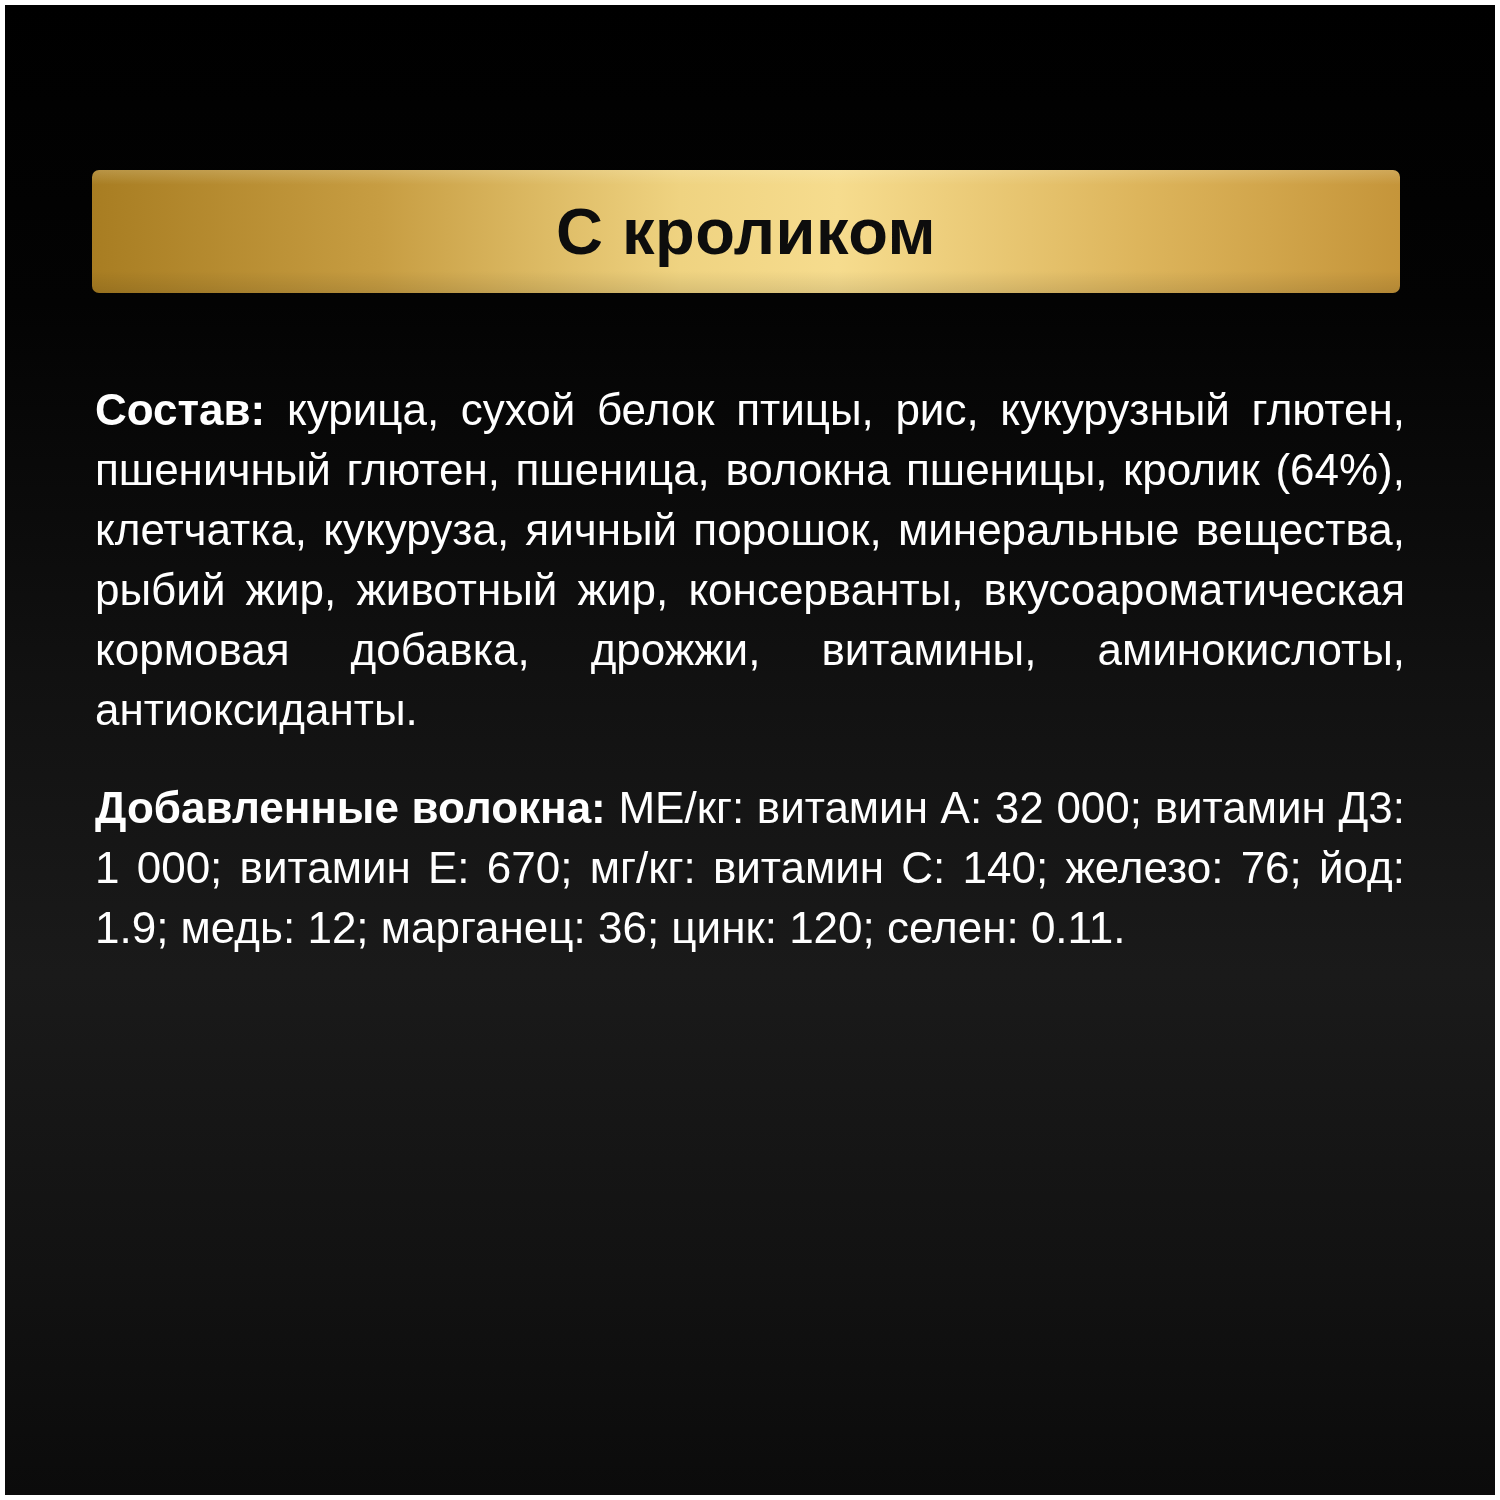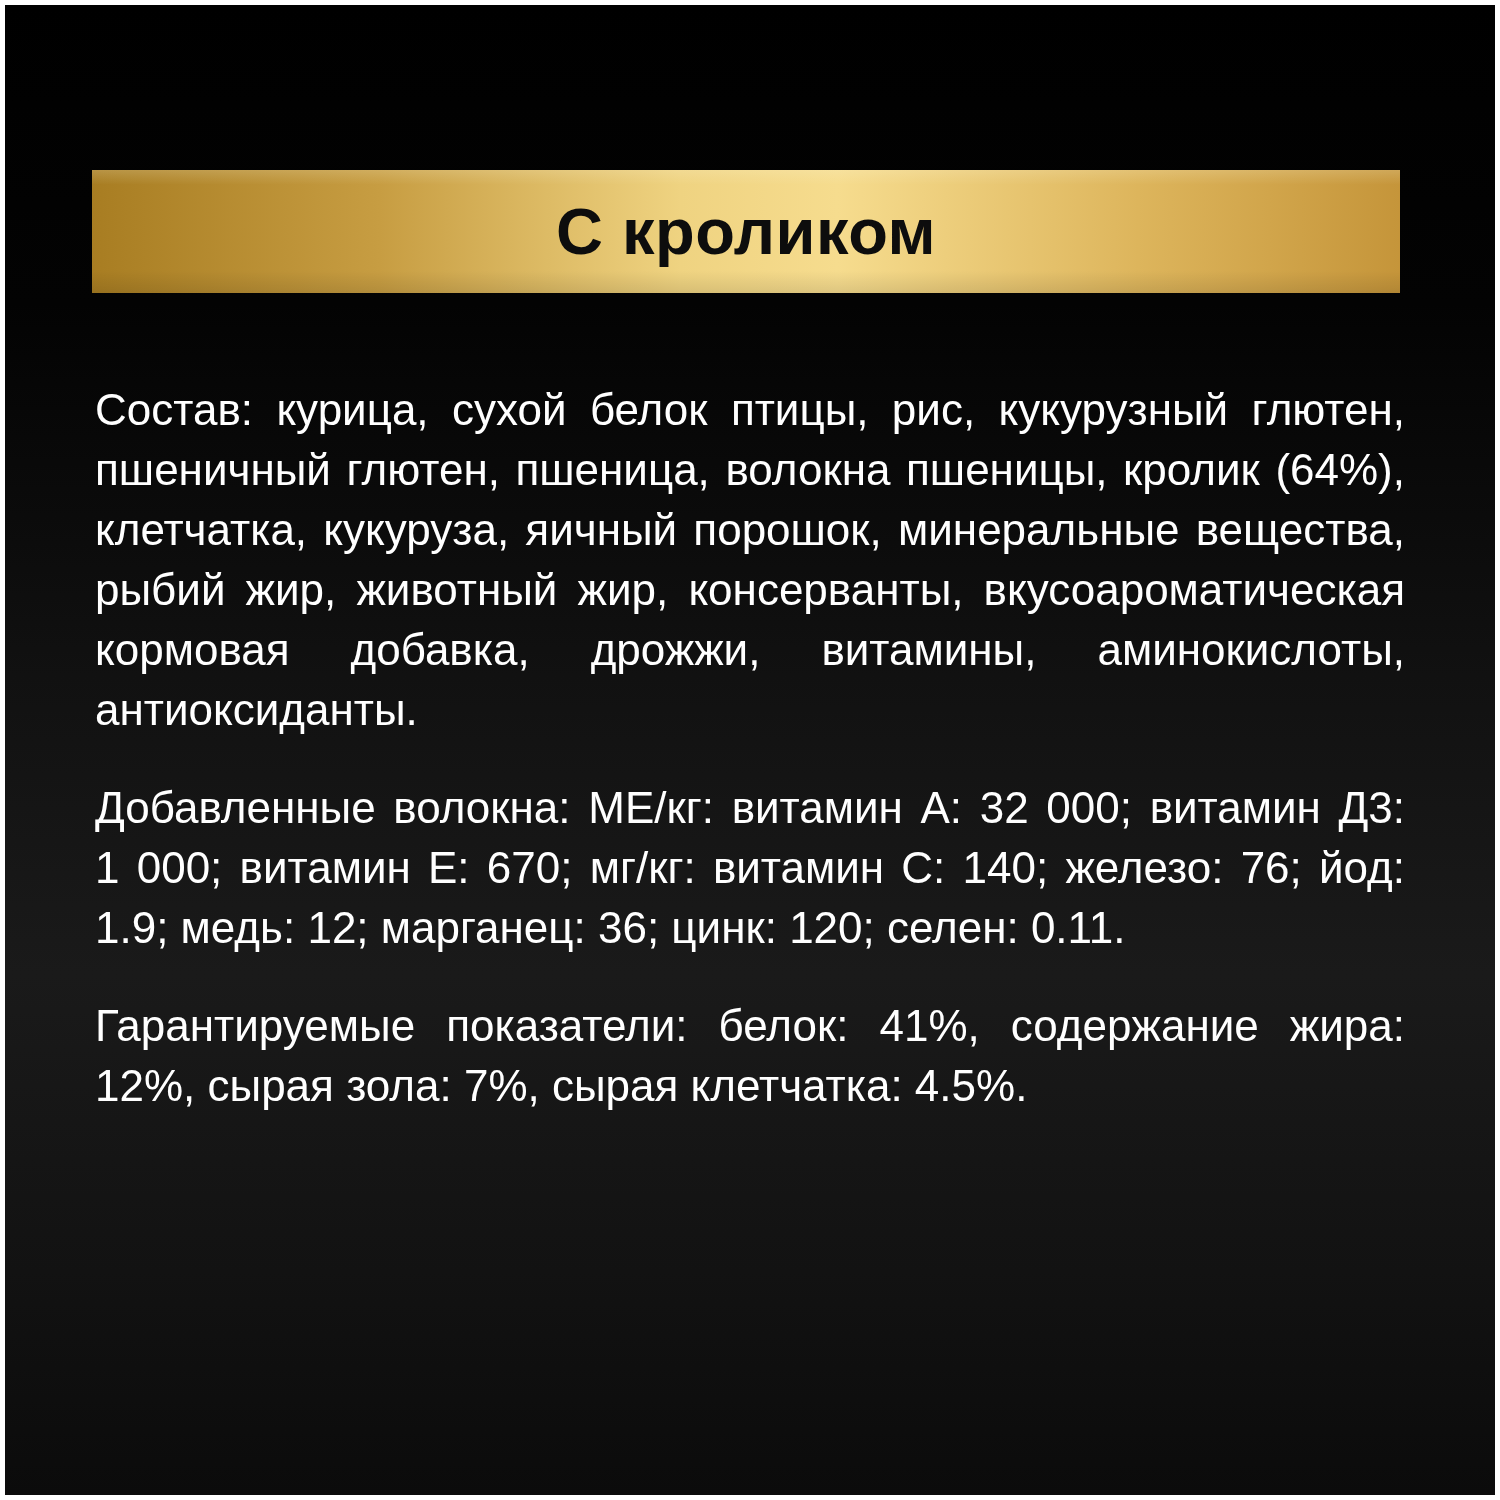--- a/index.html
+++ b/index.html
@@ -38,55 +38,55 @@
       linear-gradient(90deg,
         var(--gold-left, #a87d22) 0%,
         #c79d42 22%,
         #efd381 45%,
         var(--gold-mid, #f6dc8e) 57%,
         #ddb55c 80%,
         var(--gold-right, #c5953a) 100%);
     display: flex;
     align-items: center;
     justify-content: center;
+    border-radius: 7px;
   }
   .banner-title {
     font-size: 65px;
     font-weight: 700;
     letter-spacing: 0.5px;
     color: var(--banner-text, #0d0d0d);
   }
   .content {
     position: absolute;
     left: 90px;
     right: 90px;
     top: 375px;
     color: var(--text, #ffffff);
     font-size: 44px;
     line-height: 60px;
     text-align: justify;
     text-align-last: left;
   }
   .para { text-align: justify; }
   .para + .para { margin-top: 38px; }
-  .label { font-weight: 400; margin-top: 47px; }
+  .label { font-weight: 700; margin-top: 47px; }
 </style>
 </head>
 <body>
 
 <div class="page">
   <div class="canvas">
 
     <div class="banner">
       <span class="banner-title">С кроликом</span>
     </div>
 
     <div class="content">
 
       <p class="para"><span class="label">Состав:</span> <span>курица, сухой белок птицы, рис, кукурузный глютен, пшеничный глютен, пшеница, волокна пшеницы, кролик (64%), клетчатка, кукуруза, яичный порошок, минеральные вещества, рыбий жир, животный жир, консерванты, вкусоароматическая кормовая добавка, дрожжи, витамины, аминокислоты, антиоксиданты.</span></p>
 
       <p class="para"><span class="label">Добавленные волокна:</span> <span>МЕ/кг: витамин А: 32&nbsp;000; витамин Д3: 1&nbsp;000; витамин Е: 670; мг/кг: витамин С: 140; железо: 76; йод: 1.9; медь: 12; марганец: 36; цинк: 120; селен: 0.11.</span></p>
 
-      <p class="para"><span class="label">Гарантируемые показатели:</span> <span>белок: 41%, содержание жира: 12%, сырая зола: 7%, сырая клетчатка: 4.5%.</span></p>
 
     </div>
   </div>
 </div>
 
 </body></html>

